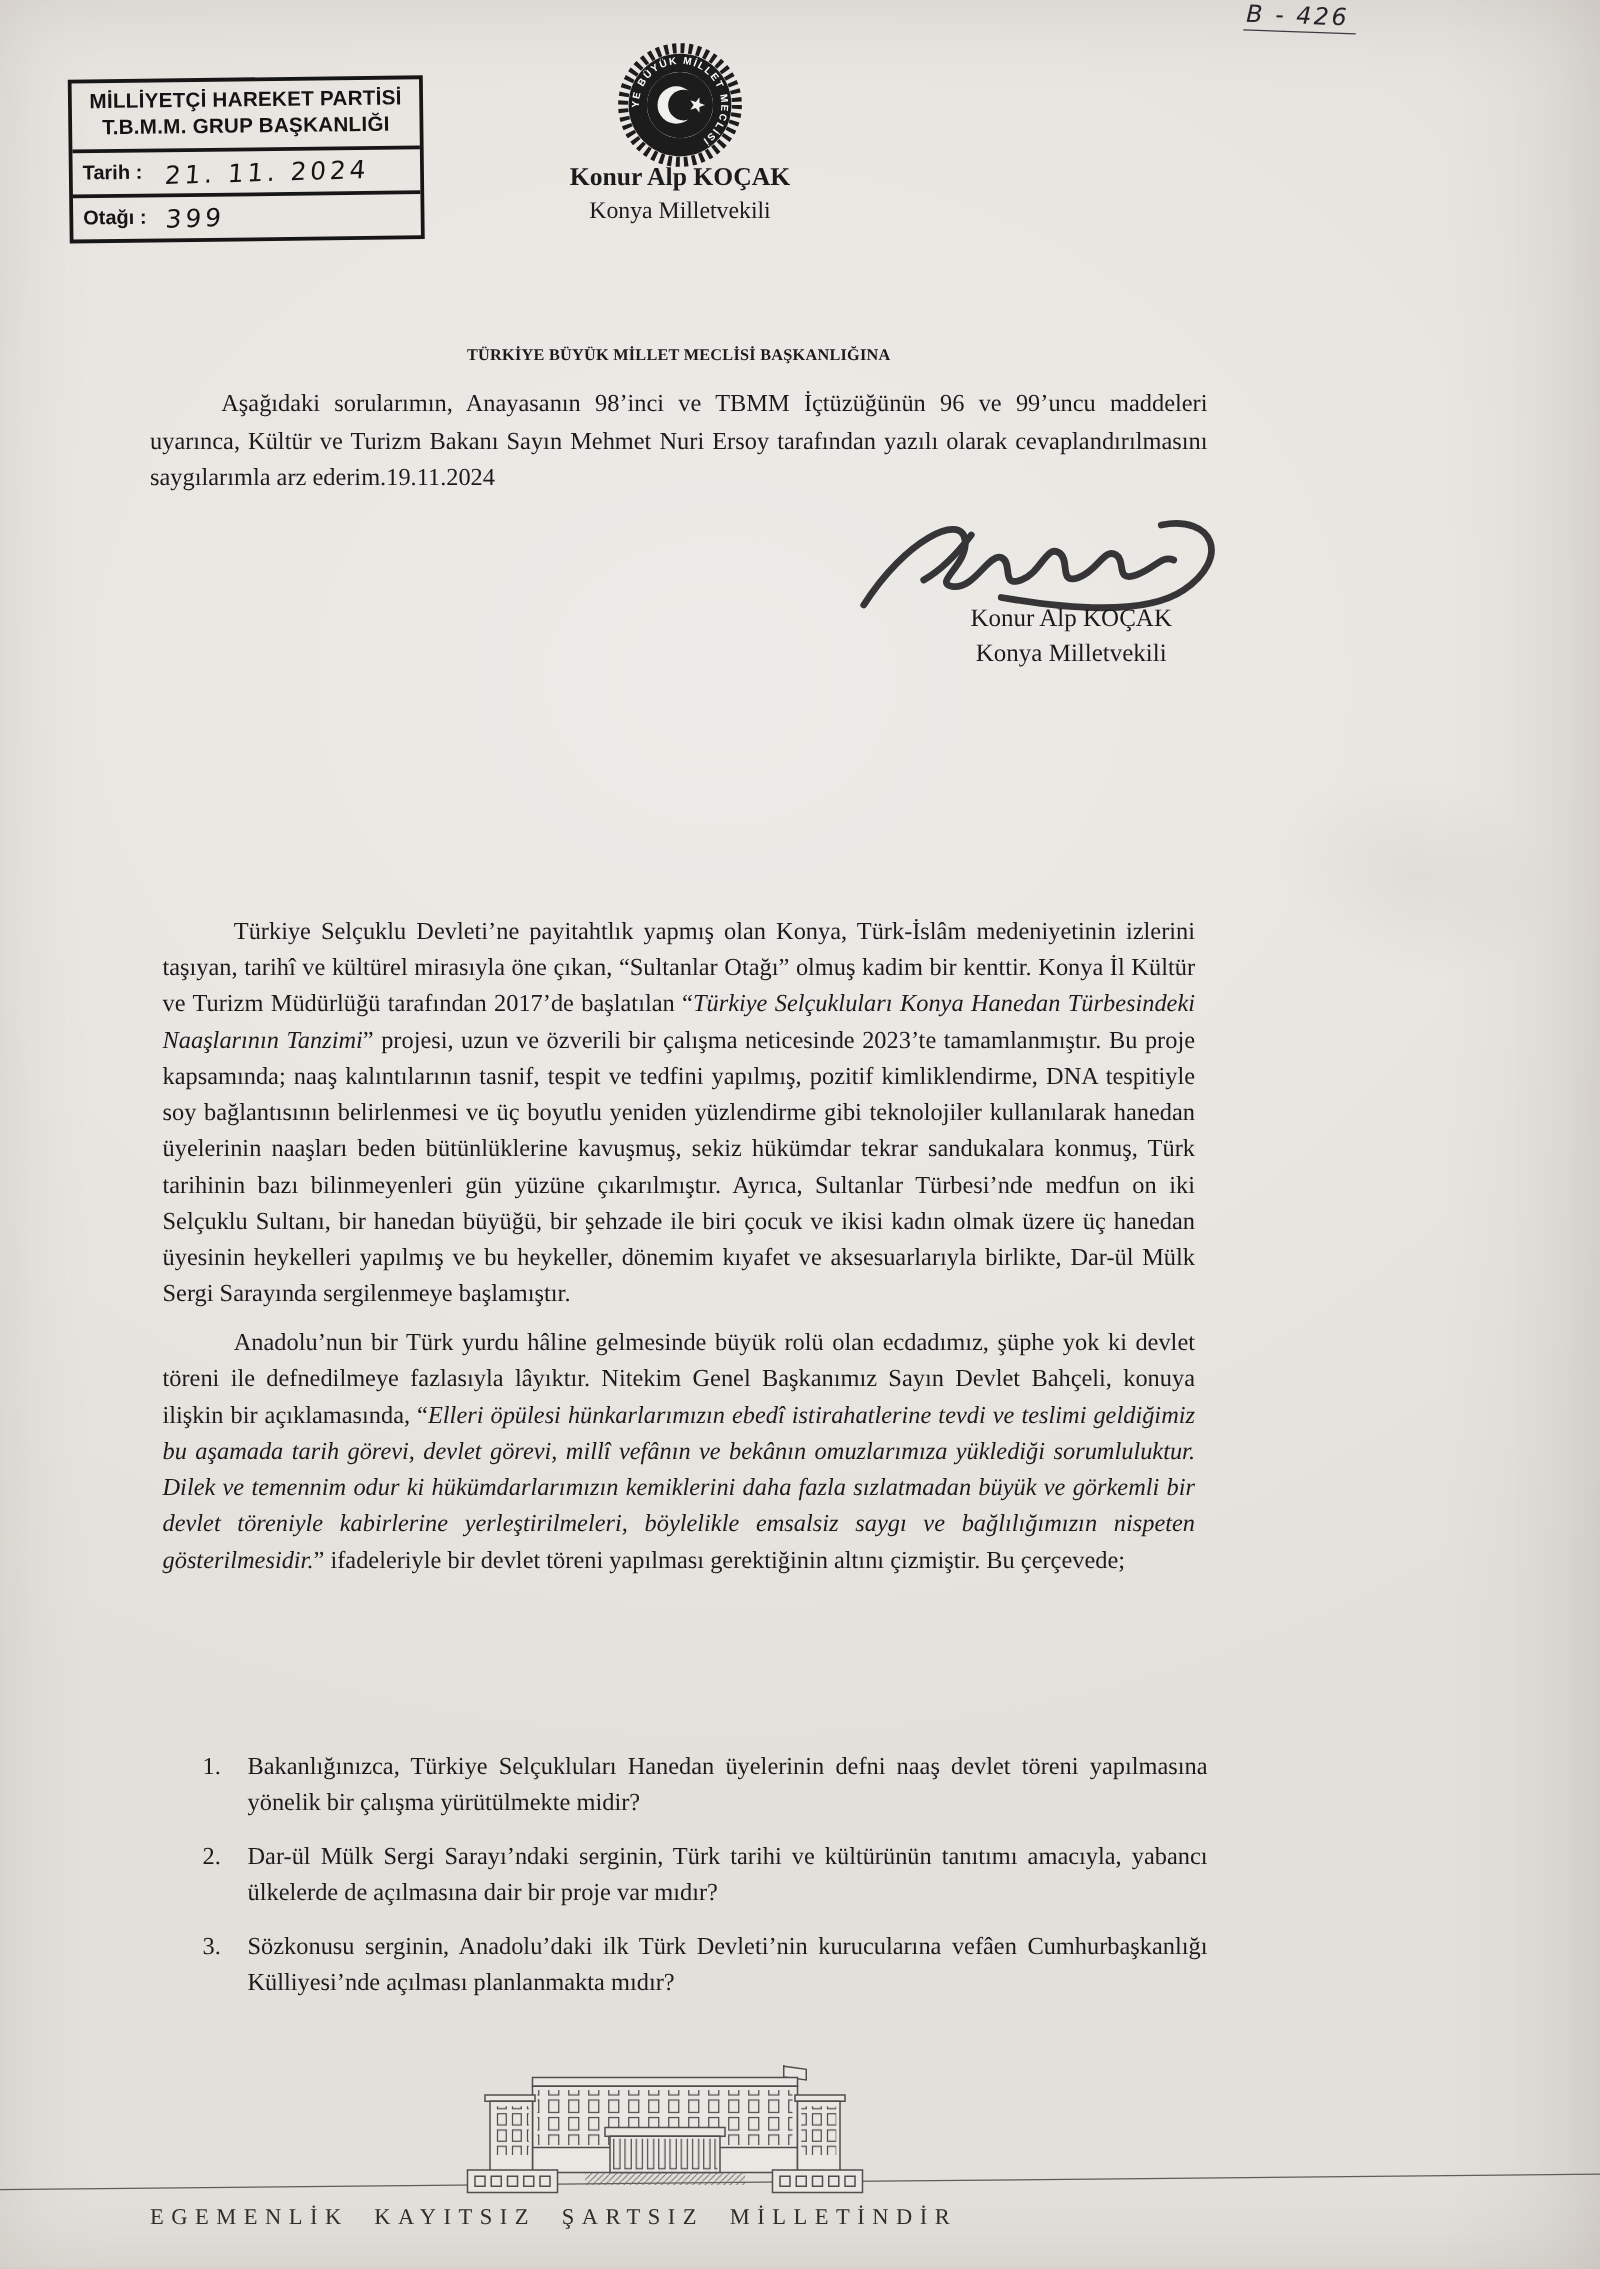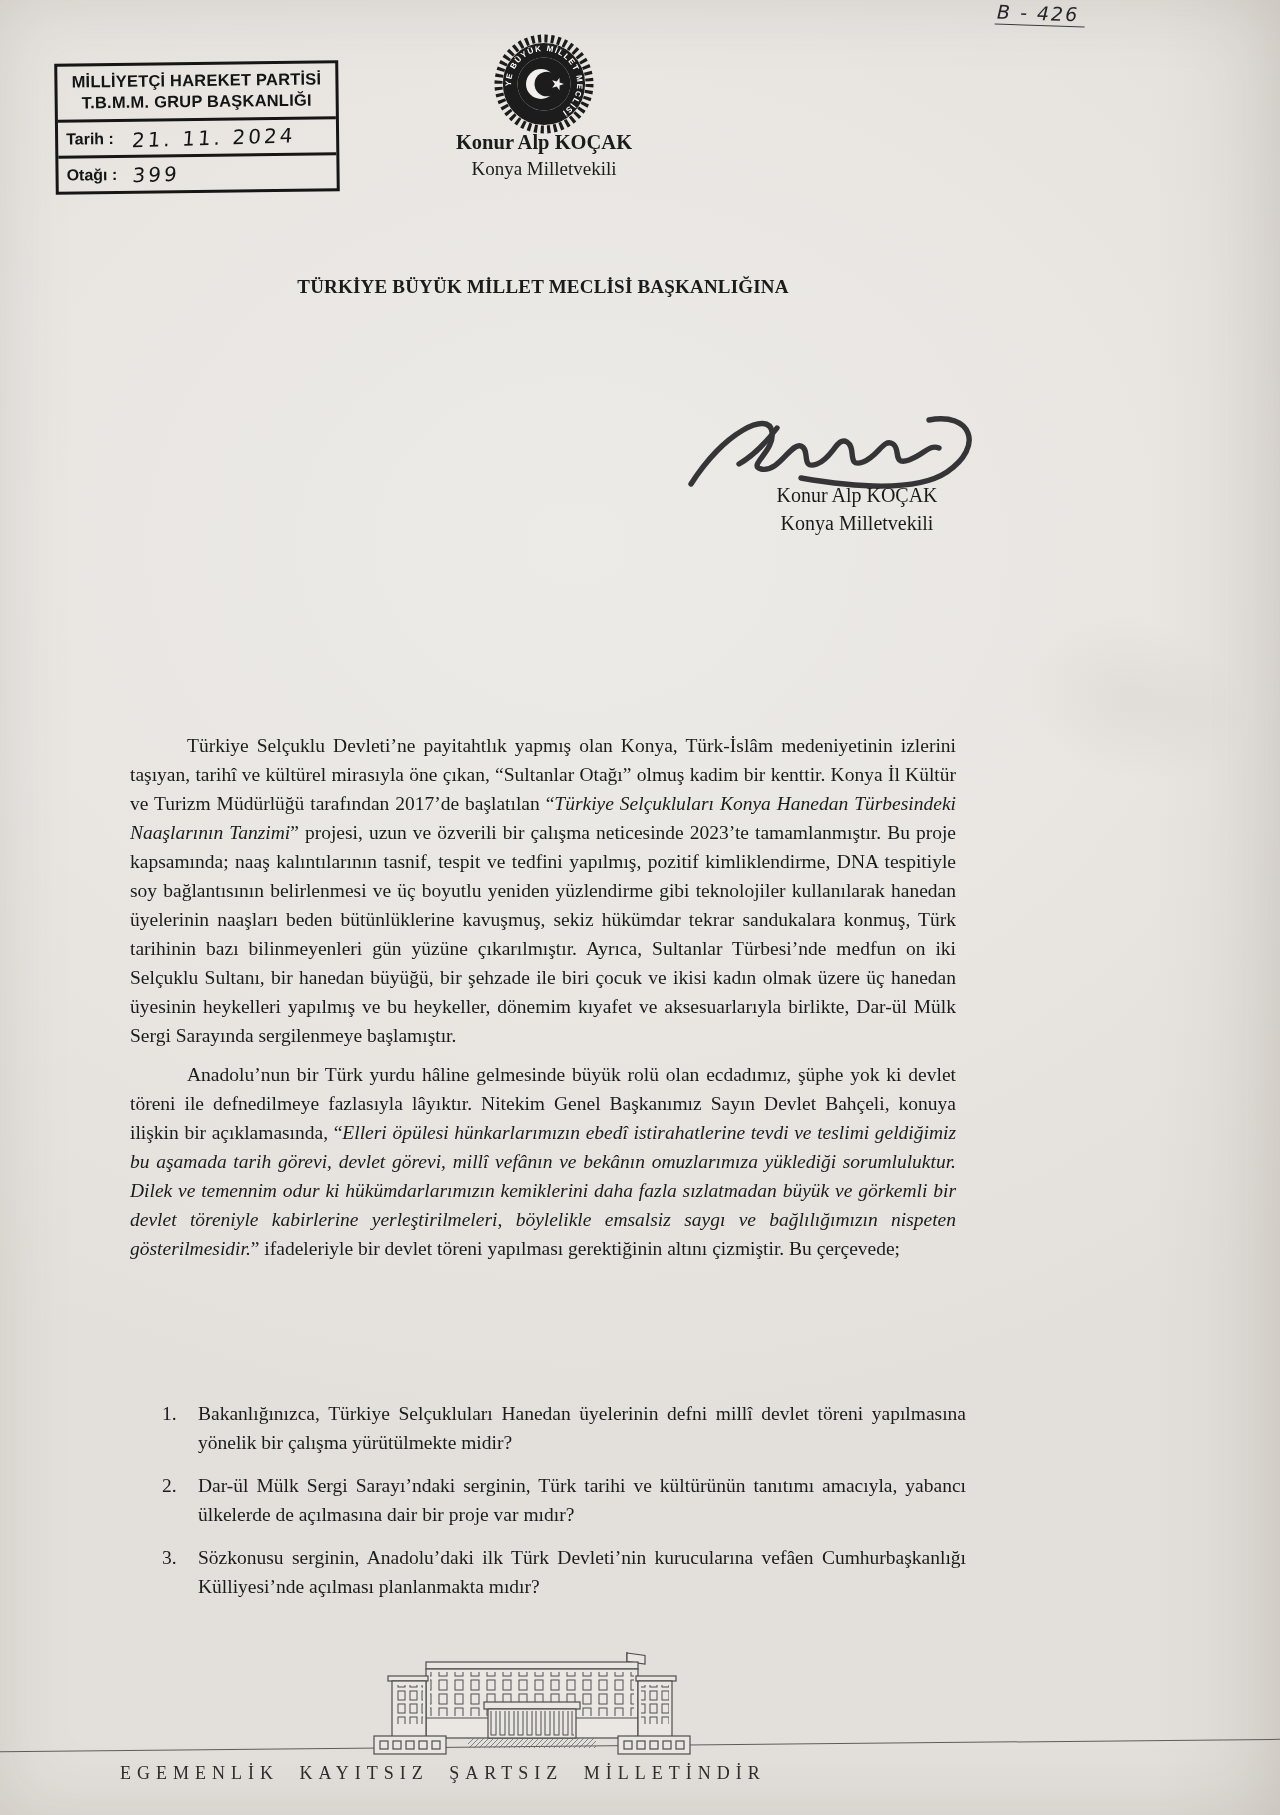--- a/index.html
+++ b/index.html
@@ -54,21 +54,21 @@
     position:absolute; top:131px; left:394px; width:300px;
     text-align:center; font-weight:bold; font-size:20.5px;
   }
   .sender-title{
     position:absolute; top:158px; left:394px; width:300px;
     text-align:center; font-size:19px;
   }
   
   .salutation{
     position:absolute; top:276px; left:120px; width:846px;
-    text-align:center; font-size:19px; font-weight:600; letter-spacing:0.2px;
+    text-align:center; font-size:13px; font-weight:600; letter-spacing:0.2px;
   }
   
   .intro{
     position:absolute; top:309px; left:120px; width:846px;
     font-size:19.5px; line-height:29.5px; text-align:justify;
   }
   .intro p{ margin:0; text-indent:57px; }
   
   .sig{ position:absolute; left:678px; top:404px; width:322px; height:95px; }
   .signer{
@@ -144,20 +144,23 @@
     <g transform="translate(13.5,0) rotate(90)">
       <polygon fill="#f2f0ec" points="0,-6.5 1.53,-2.1 6.18,-2.01 2.47,0.8 3.82,5.26 0,2.6 -3.82,5.26 -2.47,0.8 -6.18,-2.01 -1.53,-2.1"></polygon>
     </g>
   </svg>
 
   <div class="sender-name">Konur Alp KOÇAK</div>
   <div class="sender-title">Konya Milletvekili</div>
 
   <div class="salutation">TÜRKİYE BÜYÜK MİLLET MECLİSİ BAŞKANLIĞINA</div>
 
+  <div class="intro">
+    <p><span>Aşağıdaki sorularımın, Anayasanın 98’inci ve TBMM İçtüzüğünün 96 ve 99’uncu maddeleri uyarınca, Kültür ve Turizm Bakanı Sayın Mehmet Nuri Ersoy tarafından yazılı olarak cevaplandırılmasını saygılarımla arz ederim.19.11.2024</span></p>
+  </div>
 
   <svg class="sig" viewBox="0 0 320 95">
     <g fill="none" stroke="#26262a" stroke-width="5.4" stroke-linecap="round" stroke-linejoin="round" opacity="0.92">
       <path d="M 12 80 C 45 28 90 6 93 28 C 96 47 68 62 82 65 C 100 69 112 38 122 42 C 132 46 121 66 138 60 C 154 54 158 32 168 38 C 178 44 167 64 184 58 C 200 52 204 34 214 40 C 222 45 213 62 230 56 C 246 50 250 40 260 44"></path>
       <path d="M 250 16 C 292 8 306 42 268 68 C 238 88 180 84 122 74"></path>
       <path d="M 60 60 C 74 52 86 40 98 24"></path>
     </g>
   </svg>
 
   <div class="signer">
@@ -166,21 +169,21 @@
   </div>
 
   <div class="bodytext">
     <p><span>Türkiye Selçuklu Devleti’ne payitahtlık yapmış olan Konya, Türk-İslâm medeniyetinin izlerini taşıyan, tarihî ve kültürel mirasıyla öne çıkan, “Sultanlar Otağı” olmuş kadim bir kenttir. Konya İl Kültür ve Turizm Müdürlüğü tarafından 2017’de başlatılan “</span><i>Türkiye Selçukluları Konya Hanedan Türbesindeki Naaşlarının Tanzimi</i><span>” projesi, uzun ve özverili bir çalışma neticesinde 2023’te tamamlanmıştır. Bu proje kapsamında; naaş kalıntılarının tasnif, tespit ve tedfini yapılmış, pozitif kimliklendirme, DNA tespitiyle soy bağlantısının belirlenmesi ve üç boyutlu yeniden yüzlendirme gibi teknolojiler kullanılarak hanedan üyelerinin naaşları beden bütünlüklerine kavuşmuş, sekiz hükümdar tekrar sandukalara konmuş, Türk tarihinin bazı bilinmeyenleri gün yüzüne çıkarılmıştır. Ayrıca, Sultanlar Türbesi’nde medfun on iki Selçuklu Sultanı, bir hanedan büyüğü, bir şehzade ile biri çocuk ve ikisi kadın olmak üzere üç hanedan üyesinin heykelleri yapılmış ve bu heykeller, dönemim kıyafet ve aksesuarlarıyla birlikte, Dar-ül Mülk Sergi Sarayında sergilenmeye başlamıştır.</span></p>
     <p class="p2"><span>Anadolu’nun bir Türk yurdu hâline gelmesinde büyük rolü olan ecdadımız, şüphe yok ki devlet töreni ile defnedilmeye fazlasıyla lâyıktır. Nitekim Genel Başkanımız Sayın Devlet Bahçeli, konuya ilişkin bir açıklamasında, “</span><i>Elleri öpülesi hünkarlarımızın ebedî istirahatlerine tevdi ve teslimi geldiğimiz bu aşamada tarih görevi, devlet görevi, millî vefânın ve bekânın omuzlarımıza yüklediği sorumluluktur. Dilek ve temennim odur ki hükümdarlarımızın kemiklerini daha fazla sızlatmadan büyük ve görkemli bir devlet töreniyle kabirlerine yerleştirilmeleri, böylelikle emsalsiz saygı ve bağlılığımızın nispeten gösterilmesidir.</i><span>” ifadeleriyle bir devlet töreni yapılması gerektiğinin altını çizmiştir. Bu çerçevede;</span></p>
   </div>
 
   <div class="questions">
     <div class="q">
       <span class="q-num">1.</span>
-      <span class="q-text">Bakanlığınızca, Türkiye Selçukluları Hanedan üyelerinin defni millî devlet töreni yapılmasına yönelik bir çalışma yürütülmekte midir?</span>
+      <span class="q-text">Bakanlığınızca, Türkiye Selçukluları Hanedan üyelerinin defni naaş devlet töreni yapılmasına yönelik bir çalışma yürütülmekte midir?</span>
     </div>
     <div class="q">
       <span class="q-num">2.</span>
       <span class="q-text">Dar-ül Mülk Sergi Sarayı’ndaki serginin, Türk tarihi ve kültürünün tanıtımı amacıyla, yabancı ülkelerde de açılmasına dair bir proje var mıdır?</span>
     </div>
     <div class="q">
       <span class="q-num">3.</span>
       <span class="q-text">Sözkonusu serginin, Anadolu’daki ilk Türk Devleti’nin kurucularına vefâen Cumhurbaşkanlığı Külliyesi’nde açılması planlanmakta mıdır?</span>
     </div>
   </div>

